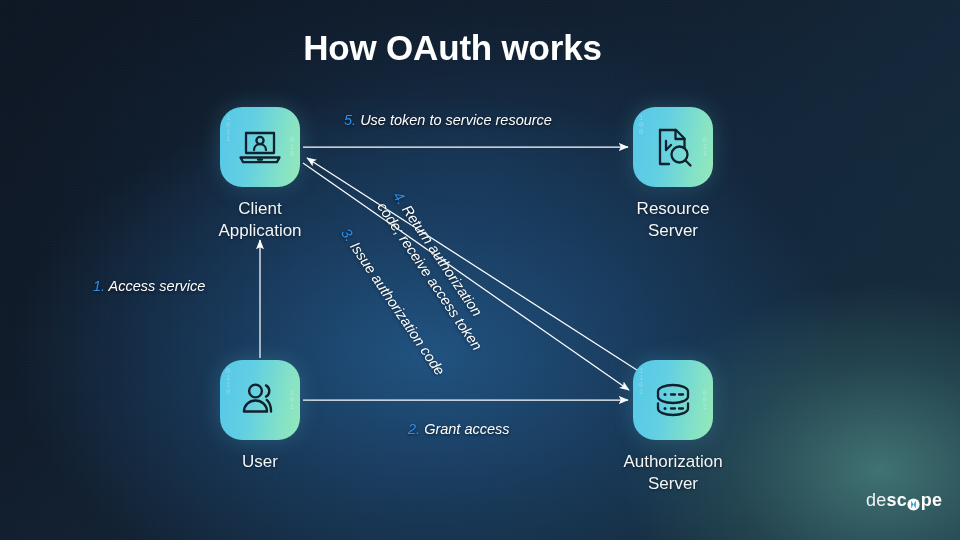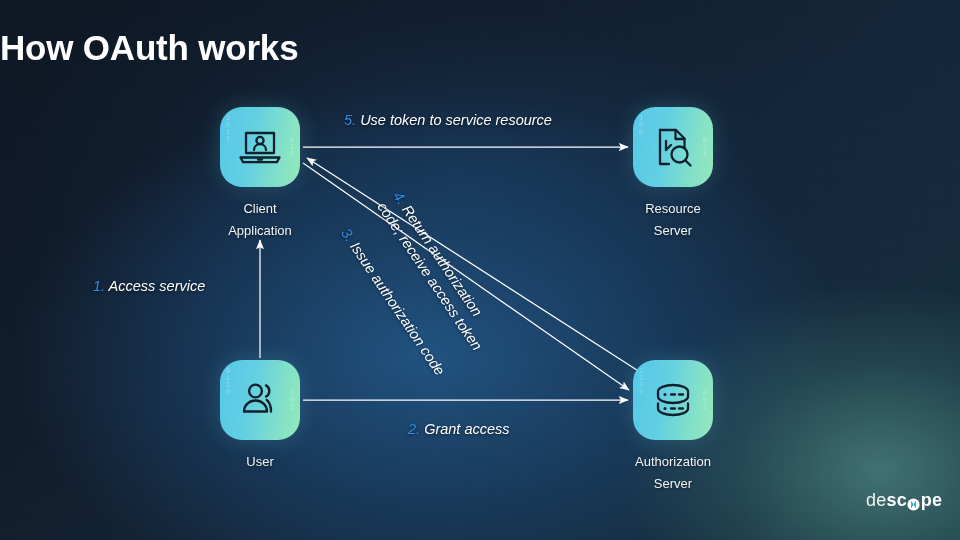--- a/index.html
+++ b/index.html
@@ -19,41 +19,41 @@
   }
   #grain{
     position:absolute;inset:0;opacity:.5;pointer-events:none;
     background-image:
       radial-gradient(rgba(255,255,255,.035) .5px, transparent .6px),
       radial-gradient(rgba(0,0,0,.05) .5px, transparent .6px);
     background-size:3px 3px, 5px 5px;
     background-position:0 0, 2px 1px;
   }
   #title{
-    position:absolute;top:28px;left:0;width:905px;
+    position:absolute;top:28px;left:0;width:905px;text-align:center;
     color:#ffffff;font-size:35px;font-weight:bold;letter-spacing:-.2px;
   }
   
   .node{position:absolute;width:200px;margin-left:-100px;text-align:center;}
   .tile{
     width:80px;height:80px;margin:0 auto;border-radius:22px;position:relative;
     background:linear-gradient(100deg,#56c8e8 0%,#62cfe2 38%,#85e2c6 78%,#95e8b9 100%);
     box-shadow:0 0 22px rgba(96,206,225,.22);
     overflow:hidden;
   }
   .tile .bits{
     position:absolute;inset:0;opacity:.30;
     font-family:"Liberation Mono", monospace;font-size:7px;line-height:7px;
     color:#ffffff;white-space:pre;text-align:left;
   }
   .tile .bits.l{left:6px;top:8px;}
   .tile .bits.r{right:6px;top:30px;text-align:right;}
   .tile svg{position:absolute;left:50%;top:50%;transform:translate(-50%,-50%);}
   .nlabel{
-    margin-top:11px;color:#f2f6f8;font-size:13px;line-height:22px;font-weight:400;
+    margin-top:11px;color:#f2f6f8;font-size:17px;line-height:22px;font-weight:400;
     text-shadow:0 1px 3px rgba(0,0,0,.55);
   }
   
   .alabel{
     position:absolute;font-size:14.5px;font-style:italic;color:#ffffff;
     white-space:nowrap;text-shadow:0 1px 3px rgba(0,0,0,.6);line-height:19px;
   }
   .alabel .num{color:#2f8ce8;font-style:italic;font-weight:400;}
   .rot{transform-origin:left top;}
   

